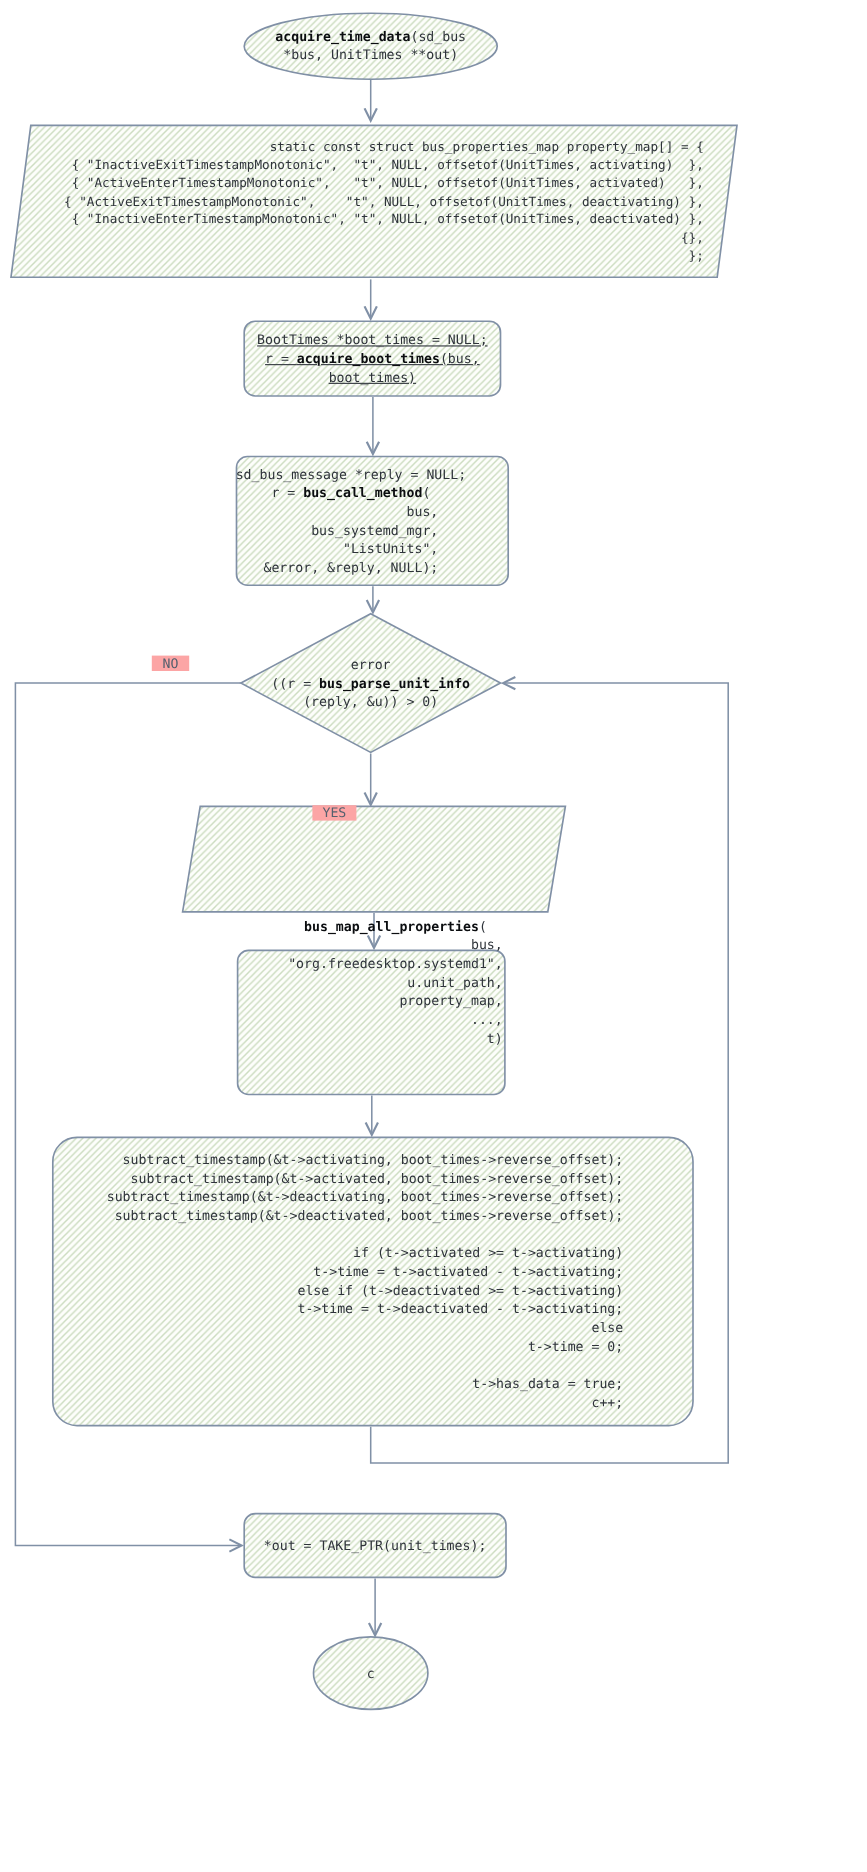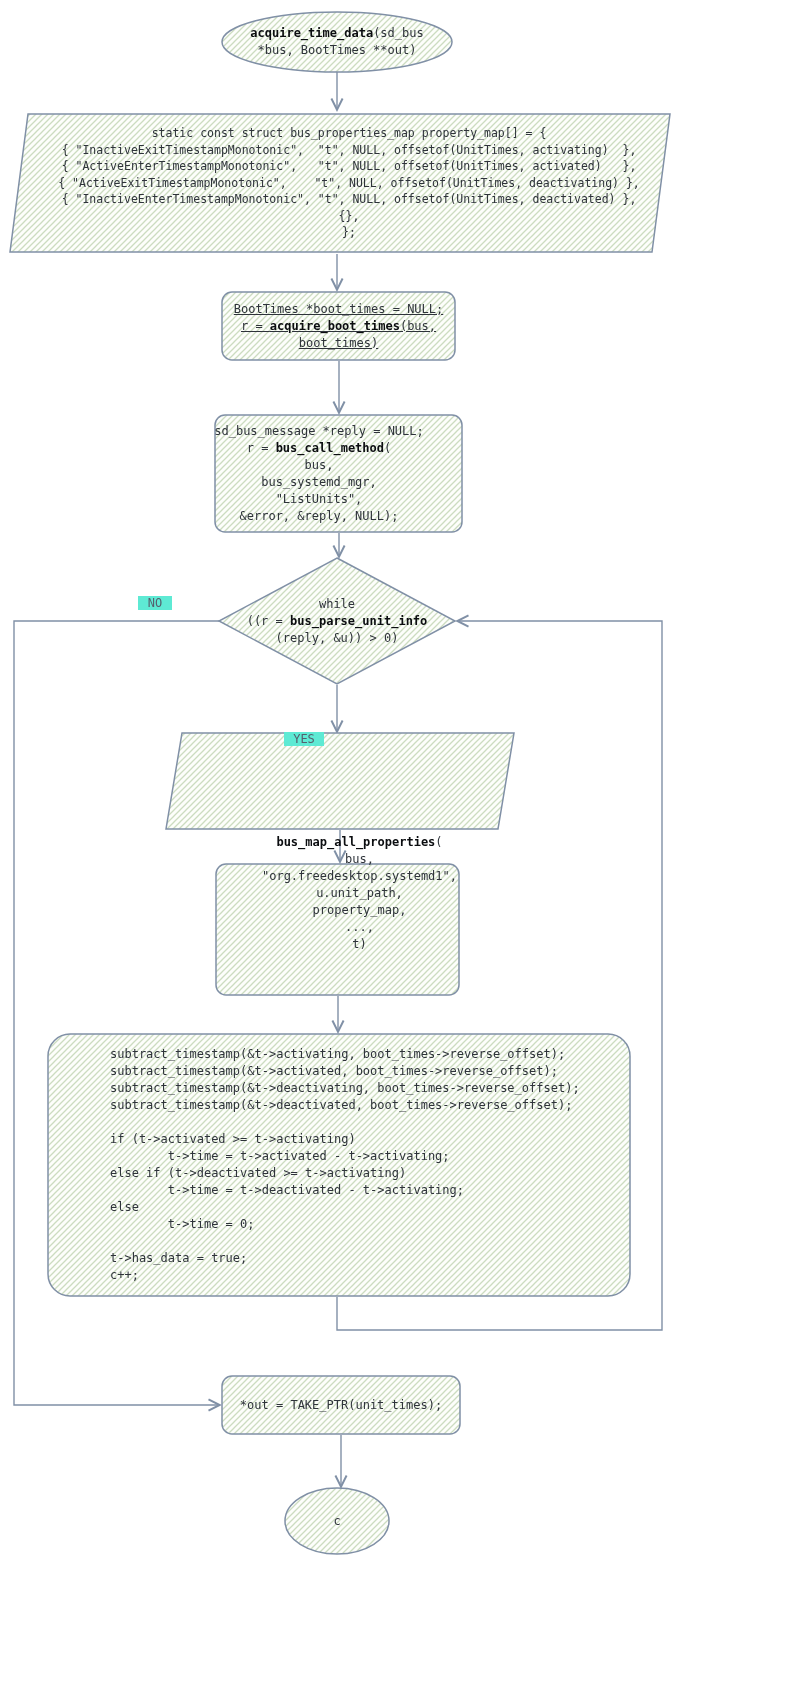--- a/index.html
+++ b/index.html
@@ -19,35 +19,35 @@
     flex-direction: column;
     align-items: center;
     justify-content: center;
     text-align: center;
     font-size: 12px;
     line-height: 17px;
     color: #2e333a;
     pointer-events: none;
   }
   .overlay .ln { white-space: pre; }
-  .pre { white-space: pre; }
+  .pre { white-space: pre; text-align: right; }
   .small { font-size: 11.5px; line-height: 16.5px; }
   b { font-weight: bold; color: #0b0d10; }
   .left-align {
     align-items: flex-start;
     text-align: left;
     padding-left: 57px;
   }
   .lbl {
     position: absolute;
     font-size: 12px;
     line-height: 14px;
     color: #55606e;
     text-align: center;
-    background: #5eead4;
+    background: #fca5a5;
   }
 </style>
 </head>
 <body>
 
 <div class="canvas">
 
   <svg class="layer" width="788" height="1702" viewBox="0 0 788 1702">
     <defs>
       <pattern id="hatch" patternUnits="userSpaceOnUse" width="6" height="6">
@@ -81,21 +81,21 @@
       <polygon points="182,733 514,733 498,829 166,829"></polygon>
       <rect x="216" y="864" width="243" height="131" rx="10"></rect>
       <rect x="48" y="1034" width="582" height="262" rx="22"></rect>
       <rect x="222" y="1376" width="238" height="58" rx="10"></rect>
       <ellipse cx="337" cy="1521" rx="52" ry="33"></ellipse>
     </g>
   </svg>
 
   <div class="overlay" style="left:222px; top:12px; width:230px; height:60px;">
     <div class="ln"><b>acquire_time_data</b><span>(sd_bus</span></div>
-    <div class="ln">*bus, BootTimes **out)</div>
+    <div class="ln">*bus, UnitTimes **out)</div>
   </div>
 
   <div class="overlay small" style="left:28px; top:114px; width:642px; height:138px;">
     <div class="pre">static const struct bus_properties_map property_map[] = {
 { "InactiveExitTimestampMonotonic",  "t", NULL, offsetof(UnitTimes, activating)  },
 { "ActiveEnterTimestampMonotonic",   "t", NULL, offsetof(UnitTimes, activated)   },
 { "ActiveExitTimestampMonotonic",    "t", NULL, offsetof(UnitTimes, deactivating) },
 { "InactiveEnterTimestampMonotonic", "t", NULL, offsetof(UnitTimes, deactivated) },
 {},
 };</div>
@@ -110,37 +110,37 @@
   <div class="overlay" style="left:215px; top:415px; width:208px; height:117px;">
     <div class="ln">sd_bus_message *reply = NULL;</div>
     <div class="ln"><span>r = </span><b>bus_call_method</b><span>(</span></div>
     <div class="pre">bus,
 bus_systemd_mgr,
 "ListUnits",
 &amp;error, &amp;reply, NULL);</div>
   </div>
 
   <div class="overlay" style="left:219px; top:558px; width:236px; height:126px;">
-    <div class="ln">while</div>
+    <div class="ln">error</div>
     <div class="ln"><span>((r = </span><b>bus_parse_unit_info</b></div>
     <div class="ln">(reply, &amp;u)) &gt; 0)</div>
   </div>
 
 
   <div class="overlay" style="left:216px; top:828px; width:287px; height:131px;">
     <div class="ln"><b>bus_map_all_properties</b><span>(</span></div>
     <div class="pre">bus,
 "org.freedesktop.systemd1",
 u.unit_path,
 property_map,
 ...,
 t)</div>
   </div>
 
-  <div class="overlay left-align" style="left:53px; top:1034px; width:552px; height:262px;">
+  <div class="overlay left-align" style="left:40px; top:1034px; width:552px; height:262px;">
     <div class="pre">subtract_timestamp(&amp;t-&gt;activating, boot_times-&gt;reverse_offset);
 subtract_timestamp(&amp;t-&gt;activated, boot_times-&gt;reverse_offset);
 subtract_timestamp(&amp;t-&gt;deactivating, boot_times-&gt;reverse_offset);
 subtract_timestamp(&amp;t-&gt;deactivated, boot_times-&gt;reverse_offset);
 
 if (t-&gt;activated &gt;= t-&gt;activating)
         t-&gt;time = t-&gt;activated - t-&gt;activating;
 else if (t-&gt;deactivated &gt;= t-&gt;activating)
         t-&gt;time = t-&gt;deactivated - t-&gt;activating;
 else

